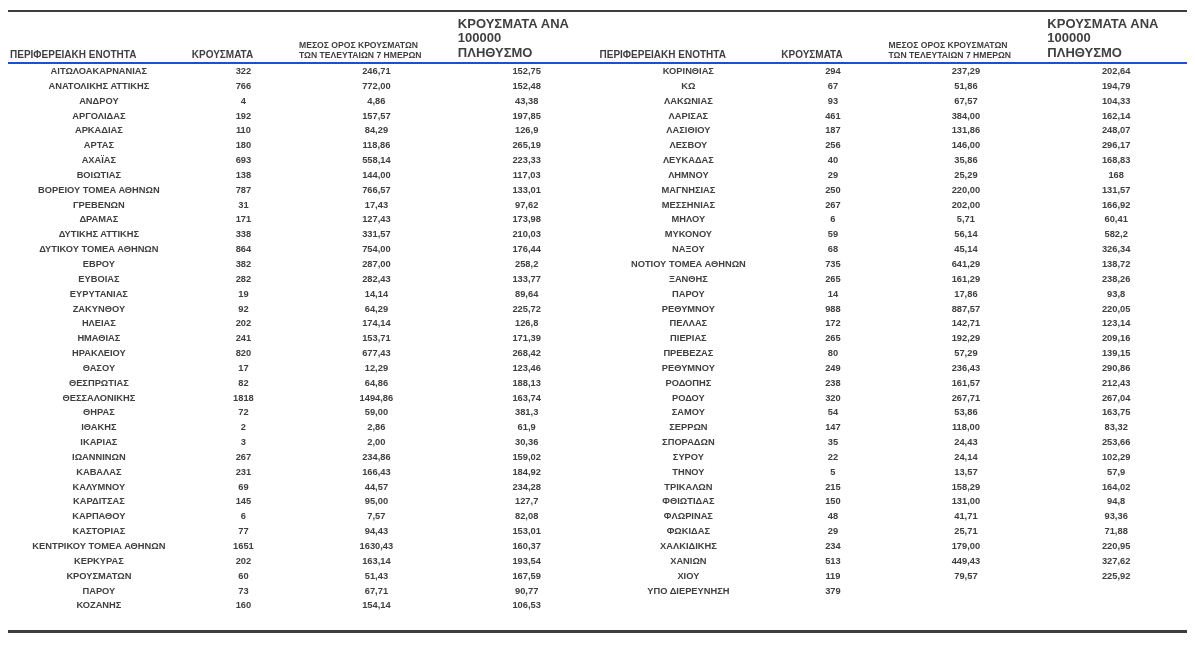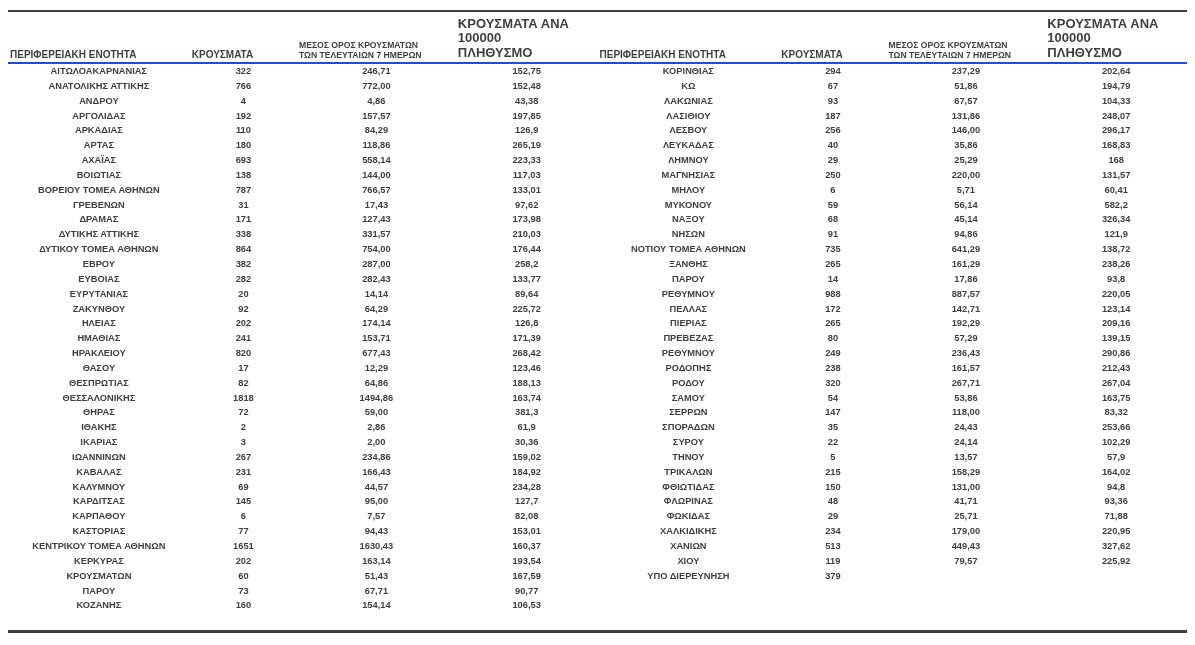--- a/index.html
+++ b/index.html
@@ -160,21 +160,21 @@
             <td>258,2</td>
           </tr>
           <tr>
             <td>ΕΥΒΟΙΑΣ</td>
             <td>282</td>
             <td>282,43</td>
             <td>133,77</td>
           </tr>
           <tr>
             <td>ΕΥΡΥΤΑΝΙΑΣ</td>
-            <td>20</td>
+            <td>19</td>
             <td>14,14</td>
             <td>89,64</td>
           </tr>
           <tr>
             <td>ΖΑΚΥΝΘΟΥ</td>
             <td>92</td>
             <td>64,29</td>
             <td>225,72</td>
           </tr>
           <tr>
@@ -323,20 +323,26 @@
             <td>51,86</td>
             <td>194,79</td>
           </tr>
           <tr>
             <td>ΛΑΚΩΝΙΑΣ</td>
             <td>93</td>
             <td>67,57</td>
             <td>104,33</td>
           </tr>
           <tr>
+            <td>ΛΑΡΙΣΑΣ</td>
+            <td>461</td>
+            <td>384,00</td>
+            <td>162,14</td>
+          </tr>
+          <tr>
             <td>ΛΑΣΙΘΙΟΥ</td>
             <td>187</td>
             <td>131,86</td>
             <td>248,07</td>
           </tr>
           <tr>
             <td>ΛΕΣΒΟΥ</td>
             <td>256</td>
             <td>146,00</td>
             <td>296,17</td>
@@ -353,42 +359,42 @@
             <td>25,29</td>
             <td class="big">168</td>
           </tr>
           <tr>
             <td>ΜΑΓΝΗΣΙΑΣ</td>
             <td>250</td>
             <td>220,00</td>
             <td>131,57</td>
           </tr>
           <tr>
+            <td>ΜΕΣΣΗΝΙΑΣ</td>
+            <td>267</td>
+            <td>202,00</td>
+            <td>166,92</td>
+          </tr>
+          <tr>
             <td>ΜΗΛΟΥ</td>
             <td>6</td>
             <td>5,71</td>
             <td>60,41</td>
           </tr>
           <tr>
             <td>ΜΥΚΟΝΟΥ</td>
             <td>59</td>
             <td>56,14</td>
             <td class="big">582,2</td>
           </tr>
           <tr>
             <td>ΝΑΞΟΥ</td>
             <td>68</td>
             <td>45,14</td>
             <td>326,34</td>
-          </tr>
-          <tr>
-            <td>ΝΗΣΩΝ</td>
-            <td>91</td>
-            <td>94,86</td>
-            <td>121,9</td>
           </tr>
           <tr>
             <td>ΝΟΤΙΟΥ ΤΟΜΕΑ ΑΘΗΝΩΝ</td>
             <td>735</td>
             <td>641,29</td>
             <td>138,72</td>
           </tr>
           <tr>
             <td>ΞΑΝΘΗΣ</td>
             <td>265</td>

